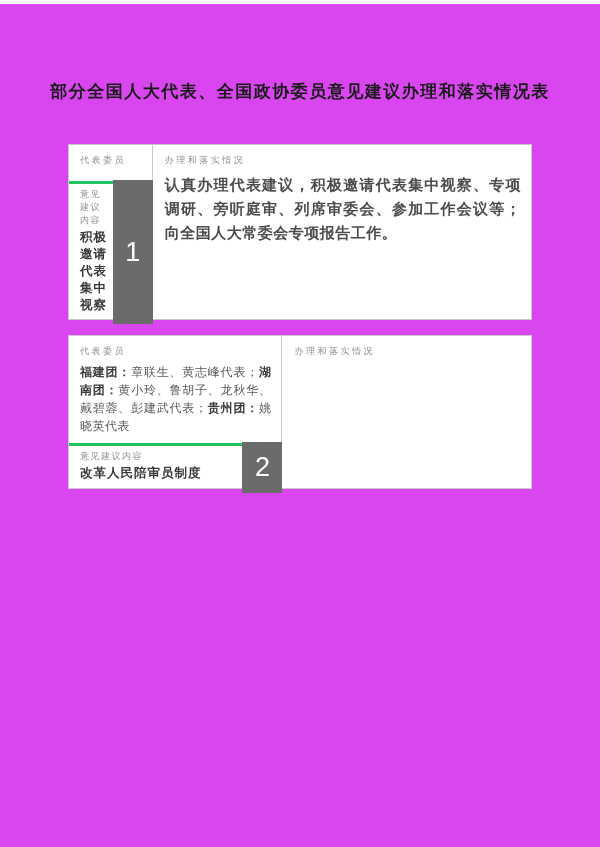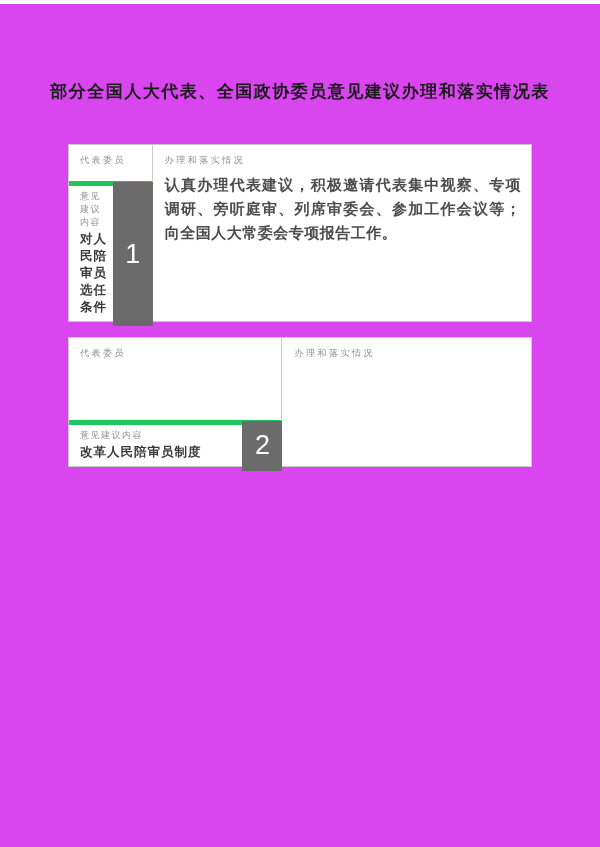--- a/index.html
+++ b/index.html
@@ -22,21 +22,21 @@
     margin-bottom:15px;
   }
   .block.h1 { min-height:92px; }
   .block.h2 { min-height:130px; }
   .col-left {
     width:46.2%; border-right:1px solid #c9c9c9;
     display:flex; flex-direction:column;
   }
   .left-top { flex:1 1 auto; padding:9px 10px 8px 11px; }
   .left-bottom {
-    position:relative; border-top:5px solid #22c55e;
+    position:relative; border-top:3px solid #22c55e;
     padding:4px 44px 6px 11px; min-height:34px;
   }
   .col-right { flex:1 1 auto; padding:9px 10px 10px 12px; }
   .sec-label {
     font-size:9px; color:#8f8f8f; letter-spacing:2.5px;
     margin-bottom:6px;
   }
   .left-bottom .sec-label { margin-bottom:2px; letter-spacing:1.5px; }
   .names {
     font-size:12px; line-height:1.48; color:#555555;
@@ -75,34 +75,35 @@
 
   <div class="blocks">
 
     <div class="block h1">
       <div class="col-left">
         <div class="left-top">
           <div class="sec-label">代表委员</div>
         </div>
         <div class="left-bottom">
           <div class="sec-label">意见建议内容</div>
-          <div class="suggestion">对人民陪审员选任条件</div>
+          <div class="suggestion">积极邀请代表集中视察</div>
           <div class="badge">1</div>
         </div>
       </div>
       <div class="col-right">
         <div class="sec-label">办理和落实情况</div>
         <div class="handling-text">认真办理代表建议，积极邀请代表集中视察、专项调研、旁听庭审、列席审委会、参加工作会议等；向全国人大常委会专项报告工作。</div>
       </div>
     </div>
 
     <div class="block h2">
       <div class="col-left">
         <div class="left-top">
           <div class="sec-label">代表委员</div>
+          <div class="names"><span class="grp">福建团：</span><span class="nm">章联生、黄志峰代表；</span><span class="grp">湖南团：</span><span class="nm">黄小玲、鲁胡子、龙秋华、戴碧蓉、彭建武代表；</span><span class="grp">贵州团：</span><span class="nm">姚晓英代表</span></div>
         </div>
         <div class="left-bottom">
           <div class="sec-label">意见建议内容</div>
           <div class="suggestion">改革人民陪审员制度</div>
           <div class="badge">2</div>
         </div>
       </div>
       <div class="col-right">
         <div class="sec-label">办理和落实情况</div>
       </div>

